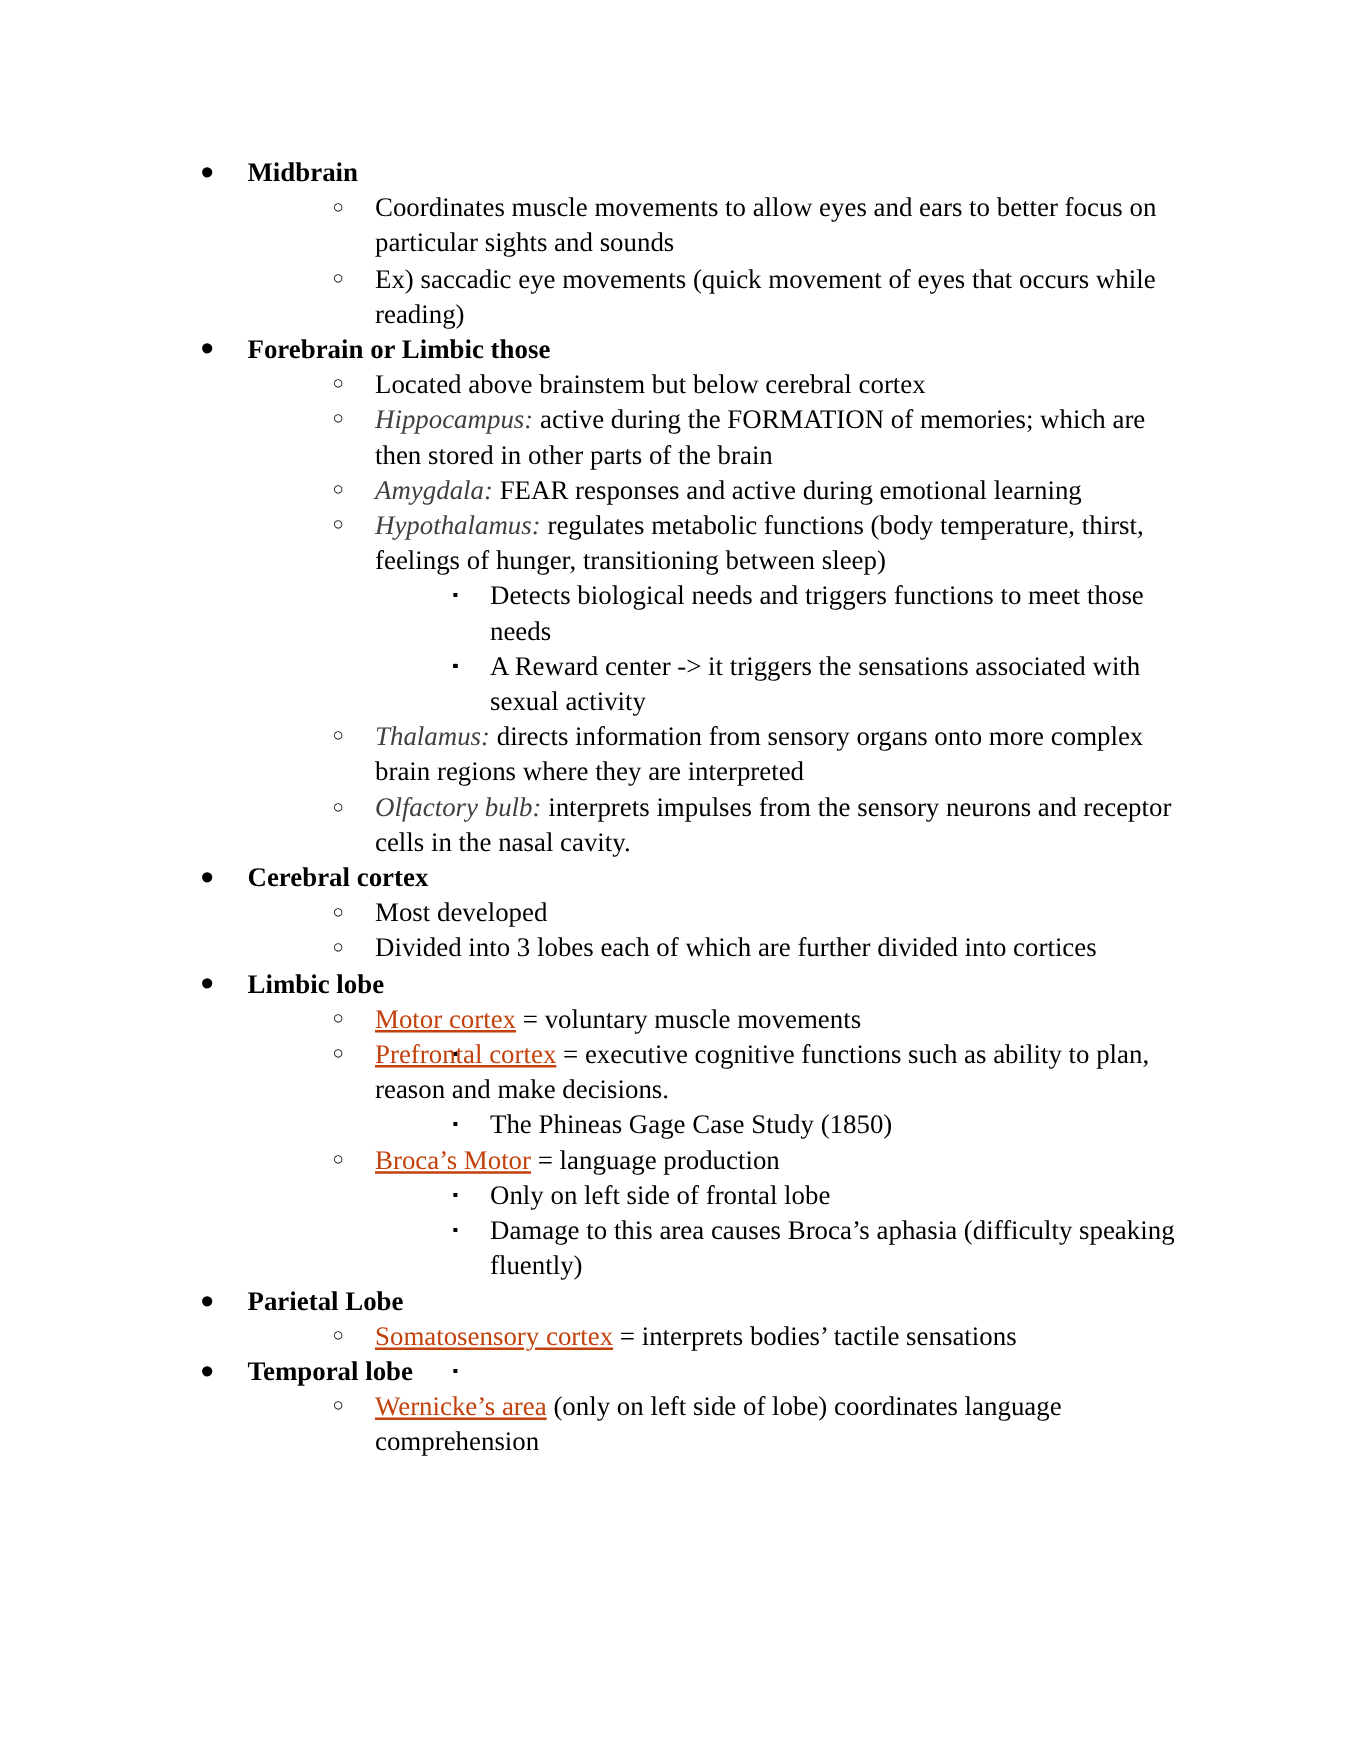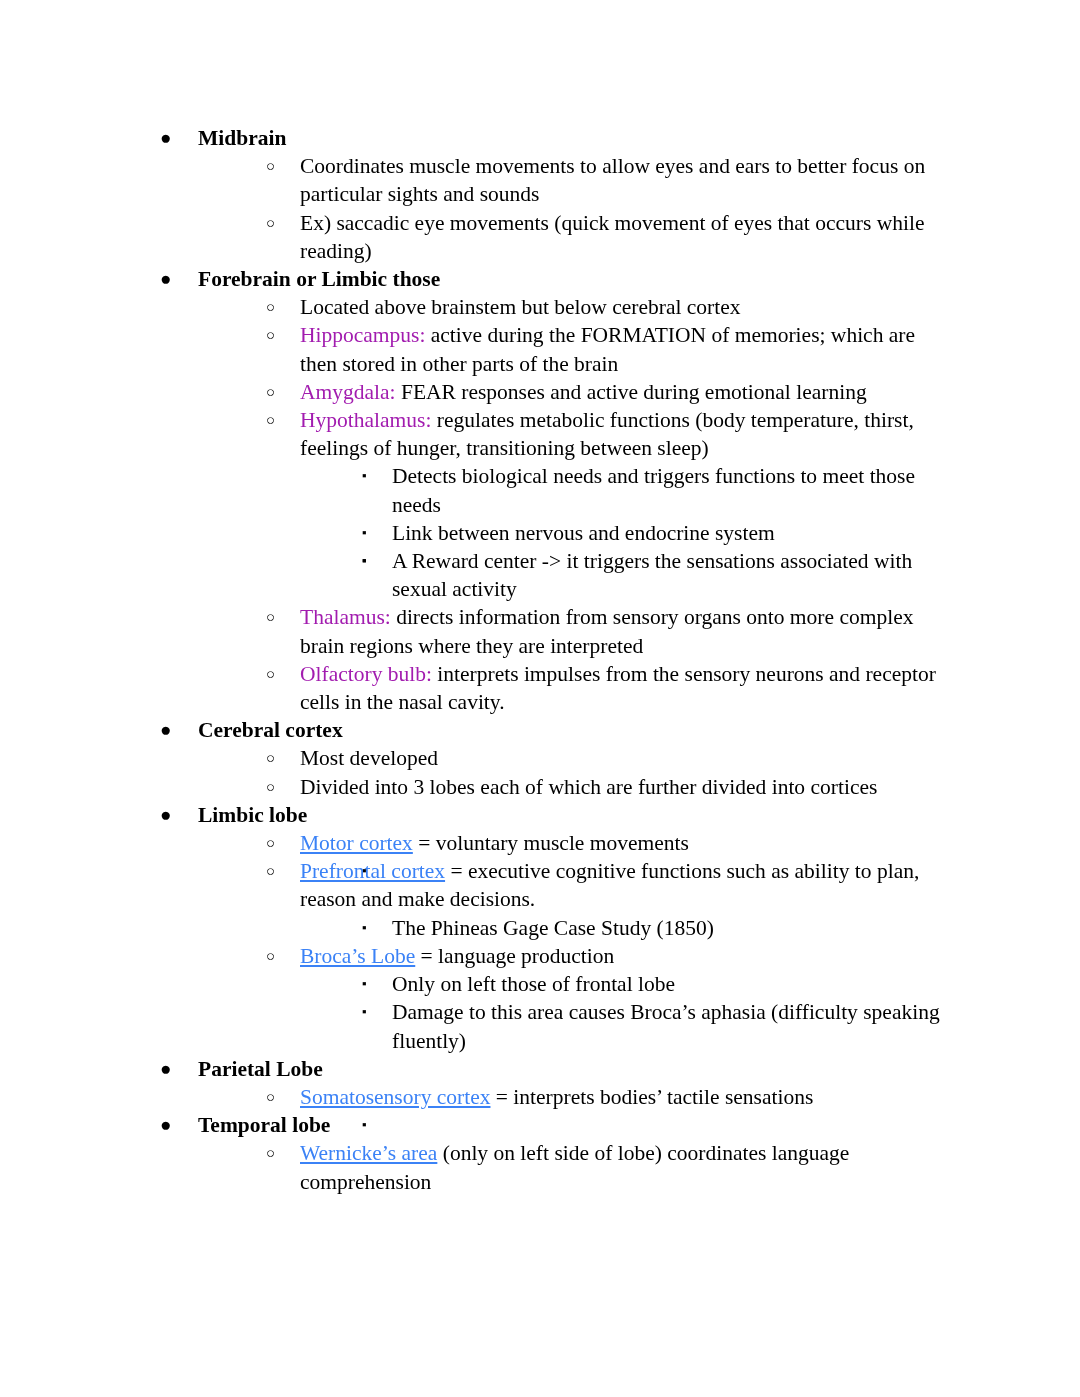--- a/index.html
+++ b/index.html
@@ -83,24 +83,25 @@
     left: 0;
     top: 0;
     width: 18px;
     font-size: 13px;
     line-height: 28.2px;
   }
 
   .txt { display: inline; }
 
   .term-italic {
-    color: #a21caf;
+    color: #404040;
+    font-style: italic;
   }
   .term-underline {
-    color: #3b82f6;
+    color: #c2410c;
     text-decoration: underline;
     text-underline-offset: 2px;
   }
 </style>
 </head>
 <body>
 
 <div id="page">
 
   <ul class="lvl1">
@@ -143,21 +144,20 @@
         <li>
           <span class="marker">○</span>
           <span class="term-italic">Hypothalamus:</span><span class="txt"> regulates metabolic functions (body temperature, thirst, feelings of hunger, transitioning between sleep)</span>
           <ul class="lvl3">
             <li>
               <span class="marker">▪</span>
               <span class="txt">Detects biological needs and triggers functions to meet those needs</span>
             </li>
             <li>
               <span class="marker">▪</span>
-              <span class="txt">Link between nervous and endocrine system</span>
             </li>
             <li>
               <span class="marker">▪</span>
             </li>
             <li>
               <span class="marker">▪</span>
               <span class="txt">A Reward center -&gt; it triggers the sensations associated with sexual activity</span>
             </li>
           </ul>
         </li>
@@ -211,25 +211,25 @@
           <ul class="lvl3">
             <li>
               <span class="marker">▪</span>
               <span class="txt">The Phineas Gage Case Study (1850)</span>
             </li>
           </ul>
         </li>
 
         <li>
           <span class="marker">○</span>
-          <span class="term-underline">Broca’s Lobe</span><span class="txt"> = language production</span>
-          <ul class="lvl3">
-            <li>
-              <span class="marker">▪</span>
-              <span class="txt">Only on left those of frontal lobe</span>
+          <span class="term-underline">Broca’s Motor</span><span class="txt"> = language production</span>
+          <ul class="lvl3">
+            <li>
+              <span class="marker">▪</span>
+              <span class="txt">Only on left side of frontal lobe</span>
             </li>
             <li>
               <span class="marker">▪</span>
               <span class="txt">Damage to this area causes Broca’s aphasia (difficulty speaking fluently)</span>
             </li>
           </ul>
         </li>
 
       </ul>
     </li>

